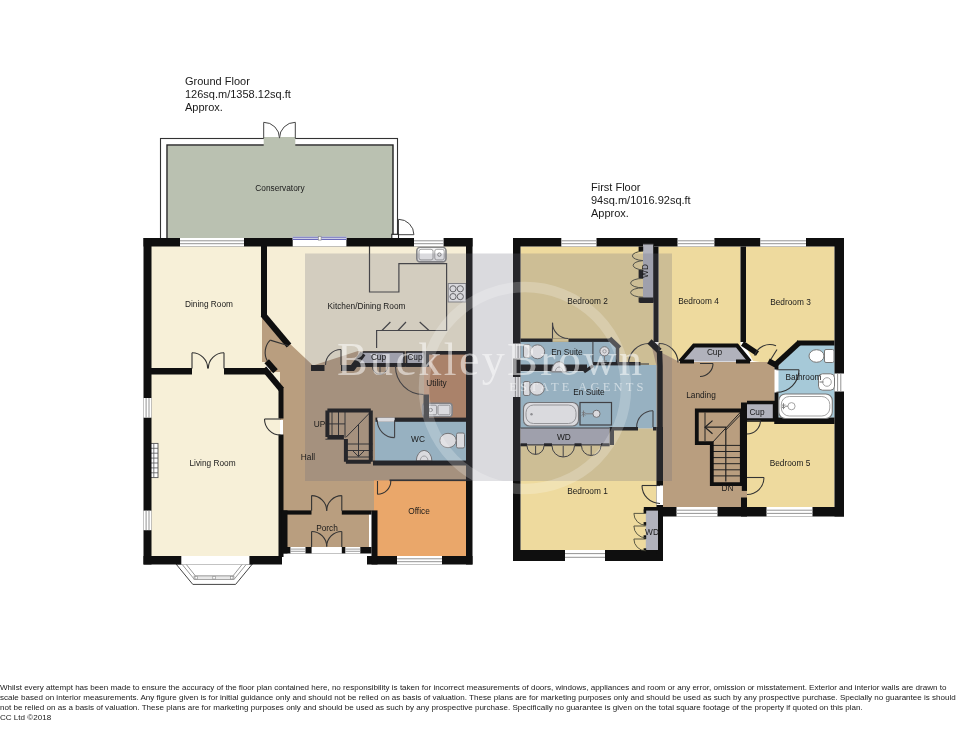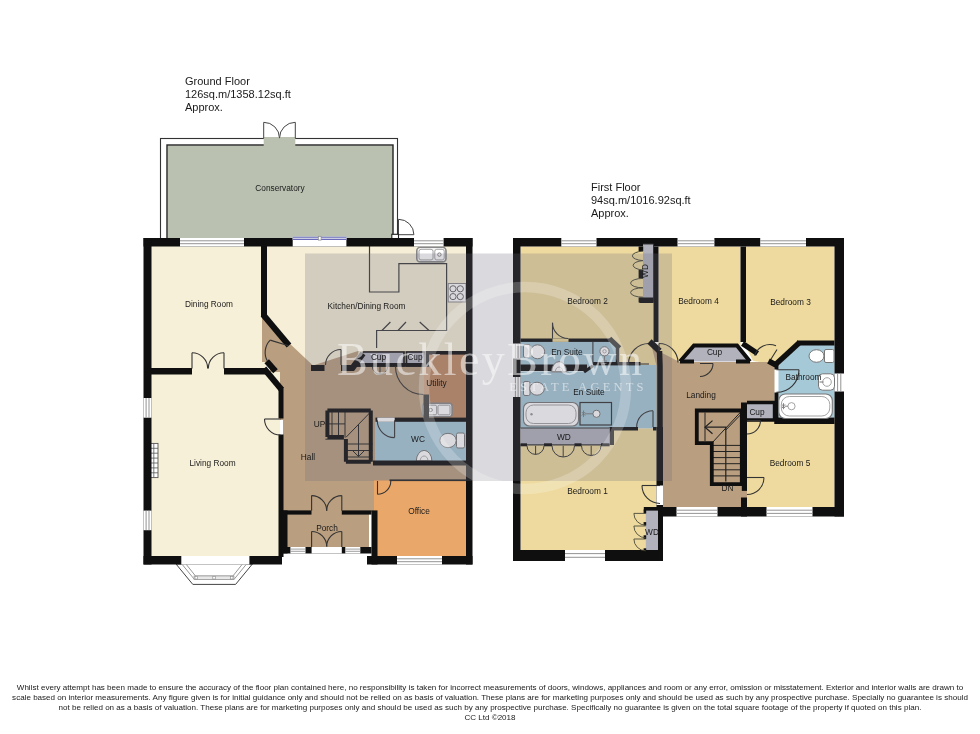--- a/index.html
+++ b/index.html
@@ -1,18 +1,18 @@
 <!DOCTYPE html>
 <html><head>
 <meta charset="utf-8">
 <style>
 html,body{margin:0;padding:0;background:#fff;font-family:"Liberation Sans",sans-serif}
 #c{position:relative;width:980px;height:734px;overflow:hidden;background:#fff}
 .t{position:absolute;text-align:left;font-size:11px;line-height:13px;color:#1a1a1a}
-.d{position:absolute;width:980px;left:0;text-align:center;font-size:8.05px;line-height:10px;color:#1a1a1a;white-space:nowrap}
+.d{position:absolute;width:980px;left:0;font-size:8.05px;line-height:10px;color:#1a1a1a;white-space:nowrap}
 svg text{font-family:"Liberation Sans",sans-serif;font-size:8.3px;fill:#1a1a1a}
 </style>
 </head>
 <body>
 <div id="c">
 
 <div class="t" style="left:185px;top:75px;width:200px">Ground Floor<br>126sq.m/1358.12sq.ft<br>Approx.</div>
 
 <div class="t" style="left:591px;top:181px;width:200px">First Floor<br>94sq.m/1016.92sq.ft<br>Approx.</div>
 <svg width="980" height="734" style="position:absolute;left:0;top:0">

